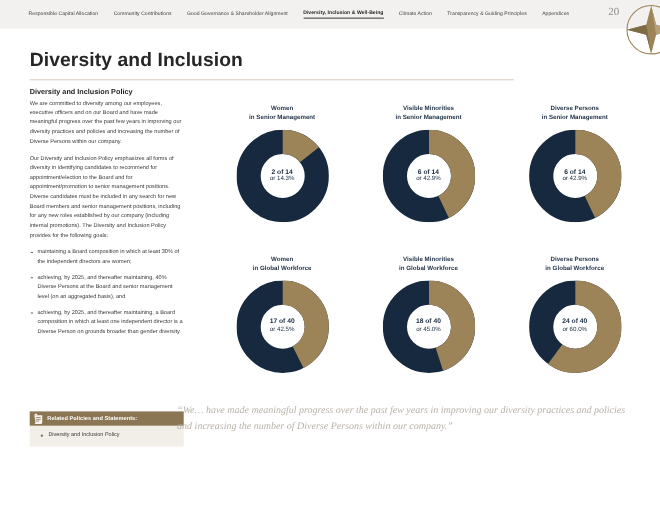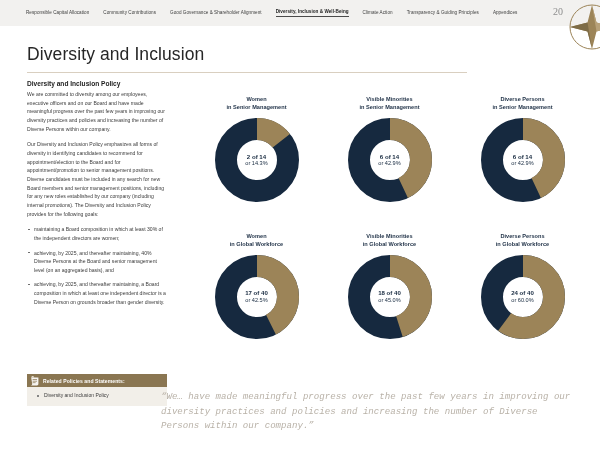--- a/index.html
+++ b/index.html
@@ -19,21 +19,21 @@
   }
   .nav-item.active{font-weight:bold;color:#1d1d1d;border-bottom:.7px solid #4a4a4a;}
   .page-num{
     position:absolute;left:553px;top:6px;font-size:10px;color:#8d8d8d;
     font-family:"Liberation Serif", serif;
   }
   .logo-star{position:absolute;left:569px;top:4px;width:46px;height:46px;}
   
   .page-title{
     position:absolute;left:27px;top:44px;font-size:17.5px;color:#262626;
-    font-family:"Liberation Sans", sans-serif;font-weight:400;letter-spacing:.1px;
+    font-family:"Liberation Sans", sans-serif;font-weight:700;letter-spacing:.1px;
   }
   .title-rule{position:absolute;left:27px;top:72px;width:440px;height:1px;background:#d9cfc0;}
   
   .left-col{position:absolute;left:27px;top:80px;width:140px;}
   .lc-head{font-size:6.6px;font-weight:bold;color:#1d1d1d;margin-bottom:3px;letter-spacing:0px;}
   .lc-para{font-size:5.1px;line-height:1.70;color:#3a3a3a;margin:0 0 7px 0;text-align:left;}
   .lc-list{margin:0;padding:0;list-style:none;}
   .lc-list li{
     font-size:5.1px;line-height:1.70;color:#3a3a3a;
     padding-left:7px;position:relative;margin-bottom:6px;
@@ -65,22 +65,22 @@
     position:absolute;left:0;top:0;width:84px;height:84px;
     display:flex;flex-direction:column;align-items:center;justify-content:center;
     pointer-events:none;
   }
   .dc-main{font-size:6.1px;font-weight:bold;color:#16293f;line-height:1.25;}
   .dc-sub{font-size:5.6px;color:#16293f;line-height:1.25;}
   .row-gap{height:31px;}
   
   .quote{
     position:absolute;left:161px;top:365px;width:415px;
-    font-family:Liberation Mono, monospace;font-style:italic;
-    font-size:9.1px;line-height:1.62;color:#b9b2a8;margin-top:25px;
+    font-family:Liberation Serif, serif;font-style:italic;
+    font-size:9.1px;line-height:1.62;color:#b9b2a8;
   }
 </style>
 </head>
 <body>
 
 <div class="topbar">
   <div class="nav-items">
     <div class="nav-item">Responsible Capital Allocation</div>
     <div class="nav-item">Community Contributions</div>
     <div class="nav-item">Good Governance &amp; Shareholder Alignment</div>

